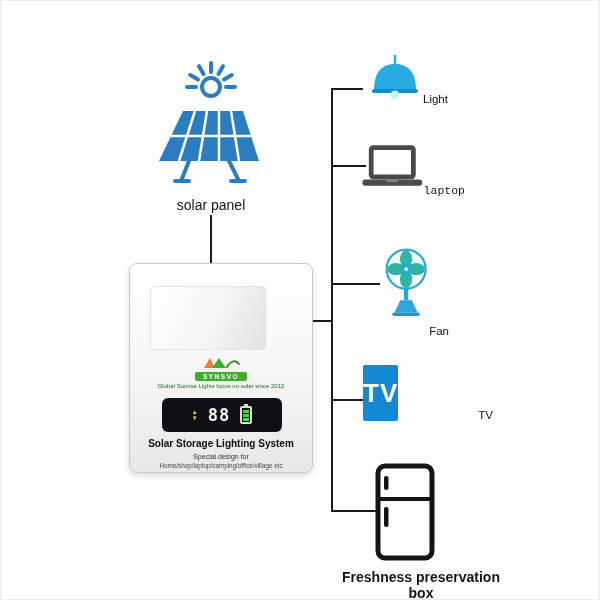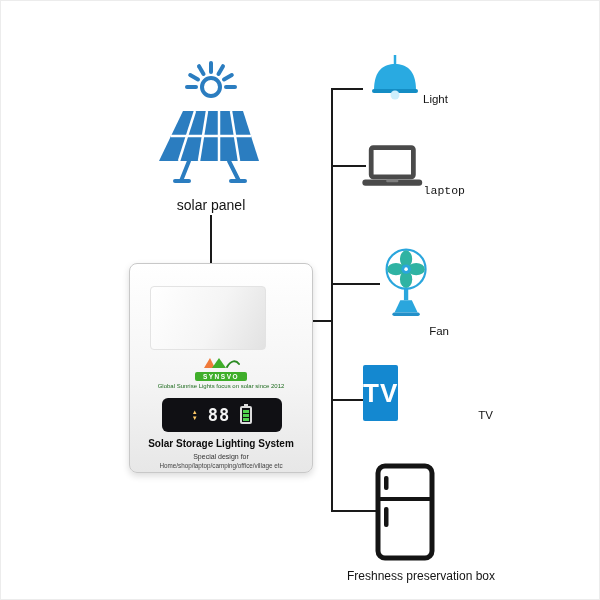--- a/index.html
+++ b/index.html
@@ -38,21 +38,21 @@
   .dev-label { font-size:11.5px; color:#141414; text-align:center; }
   .dev-light  { left:366px; top:54px;  width:92px; }
   .dev-light  .dev-label { margin-top:9px; }
   .dev-laptop { left:360px; top:134px; width:104px;font-family:Liberation Mono, monospace; }
   .dev-laptop .dev-label { margin-top:8px; }
   .dev-fan    { left:382px; top:232px; width:66px; }
   .dev-fan    .dev-label { margin-top:6px; }
   .dev-tv     { left:362px; top:364px; width:104px;gap:40px; }
   .dev-tv     .dev-label { margin-top:12px; }
   .dev-fridge { left:370px; top:462px; width:80px; }
-  .fridge-label { position:absolute; left:330px; top:568px; width:180px; text-align:center; font-size:12px; color:#141414; }
+  .fridge-label { position:absolute; left:330px; top:568px; width:180px; text-align:center; font-size:14px; color:#141414;font-weight:bold; }
 
   .tv-screen { width:96px; height:56px; background:#1488d0; border-radius:2px; display:flex; align-items:center; justify-content:center; }
   .tv-screen span { color:#ffffff; font-weight:bold; font-size:26px; letter-spacing:1px; }
 </style>
 </head>
 <body>
 
 <div class="canvas">
 
   <div class="solar-group">

